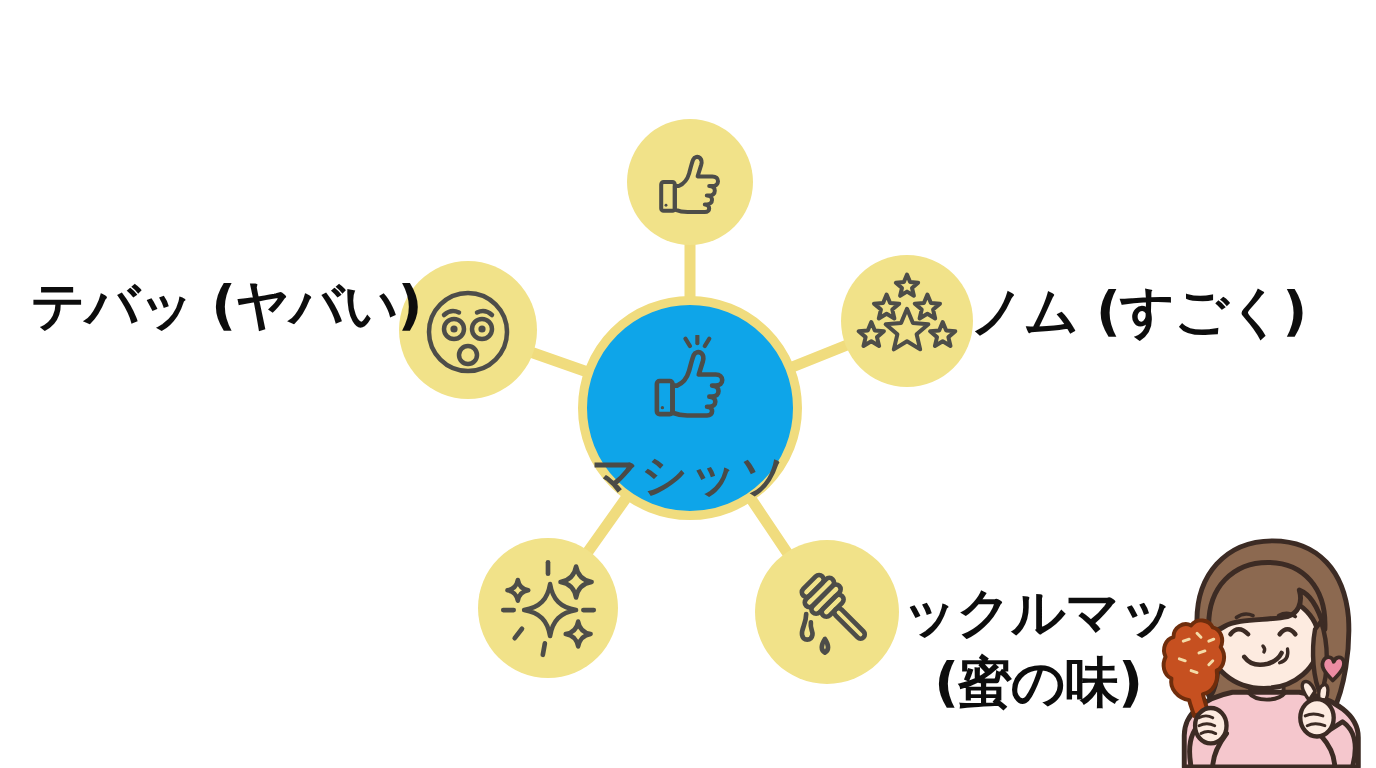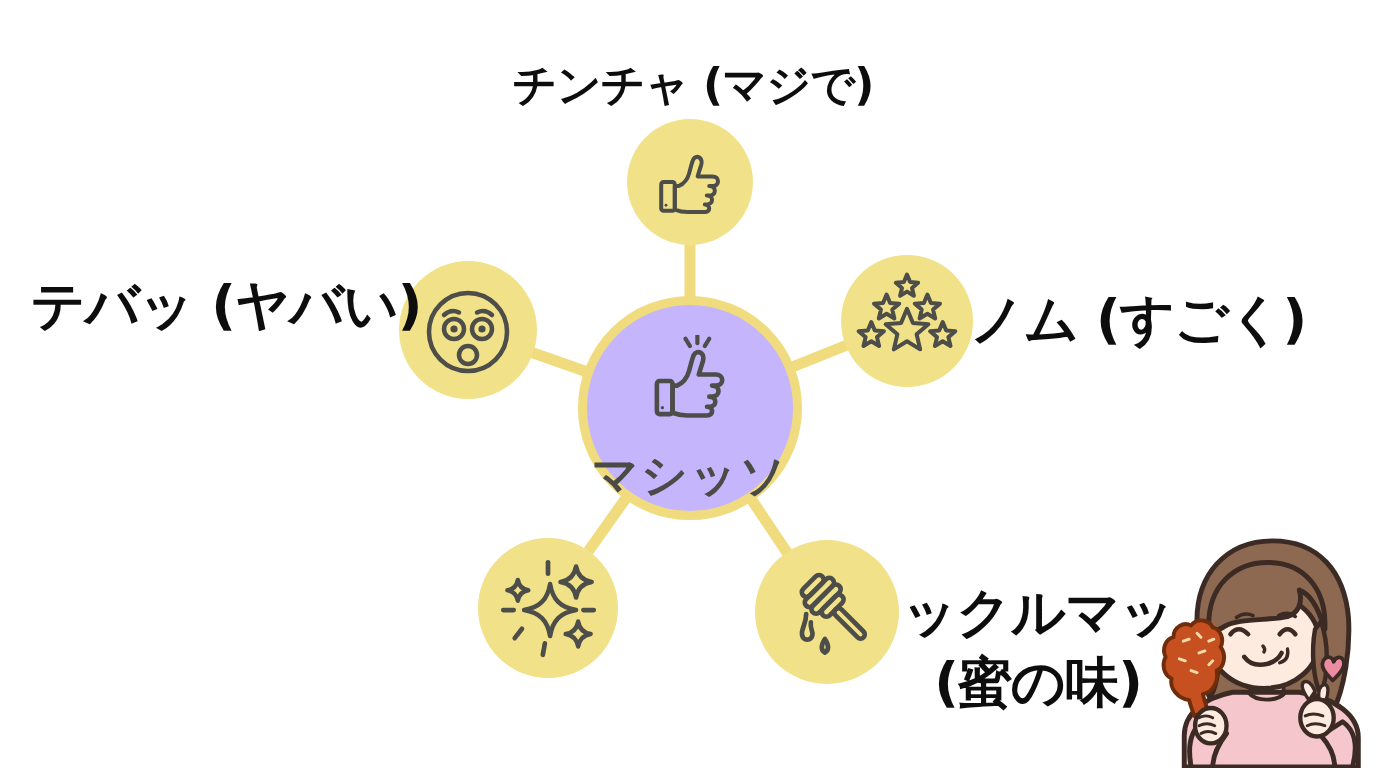--- a/index.html
+++ b/index.html
@@ -7,21 +7,21 @@
     position:relative;width:1376px;height:768px;overflow:hidden;background:#ffffff;
     font-family:"DejaVu Sans","Liberation Sans",sans-serif;
   }
   svg{display:block;}
   .connectors{position:absolute;left:0;top:0;}
   .node{
     position:absolute;border-radius:50%;background:#f1e289;
     display:flex;align-items:center;justify-content:center;
   }
   .center-node{
-    position:absolute;border-radius:50%;background:#c4b5fd;
+    position:absolute;border-radius:50%;background:#0ea5e9;
     border:9px solid #f0dc7e;box-sizing:border-box;
     display:flex;flex-direction:column;align-items:center;justify-content:flex-start;
   }
   .center-label{
     font-size:46px;font-weight:800;color:#4a4a47;letter-spacing:2px;white-space:nowrap;
   }
   .map-label{
     position:absolute;transform:translate(-50%,-50%);
     font-size:54px;font-weight:800;color:#0d0d0d;letter-spacing:-1px;
     white-space:nowrap;text-align:center;line-height:1.3;
@@ -125,23 +125,22 @@
       <use href="#thumb" xlink:href="#thumb"></use>
       <g stroke="#4d4d49" stroke-width="4.5" stroke-linecap="round">
         <line x1="50" y1="12" x2="45" y2="4"></line>
         <line x1="58" y1="9" x2="58" y2="1"></line>
         <line x1="66" y1="12" x2="71" y2="4"></line>
       </g>
     </svg>
     <div class="center-label" style="margin-top:18px;">マシッソ</div>
   </div>
 
-  <div class="map-label top" style="left:693px;top:85px;">チンチャ (マジで)</div>
   <div class="map-label" style="left:226px;top:306px;">テバッ (ヤバい)</div>
-  <div class="map-label" style="left:1138px;top:320px;">ノム (すごく)</div>
+  <div class="map-label" style="left:1138px;top:312px;">ノム (すごく)</div>
   <div class="map-label" style="left:1038px;top:624px;margin-top:24px;">
     <span>ックルマッ</span><br>
     <span>(蜜の味)</span>
   </div>
 
   <svg class="character" width="236" height="238" viewBox="0 0 240 240">
     <g stroke="#3c2b24" stroke-linecap="round" stroke-linejoin="round">
 
       <path d="M135 10 C88 10 56 44 58 96 C59 134 66 164 78 184 L196 184 C208 160 214 120 212 88 C208 42 182 10 135 10 Z" fill="#8c6950" stroke-width="5"></path>
 

